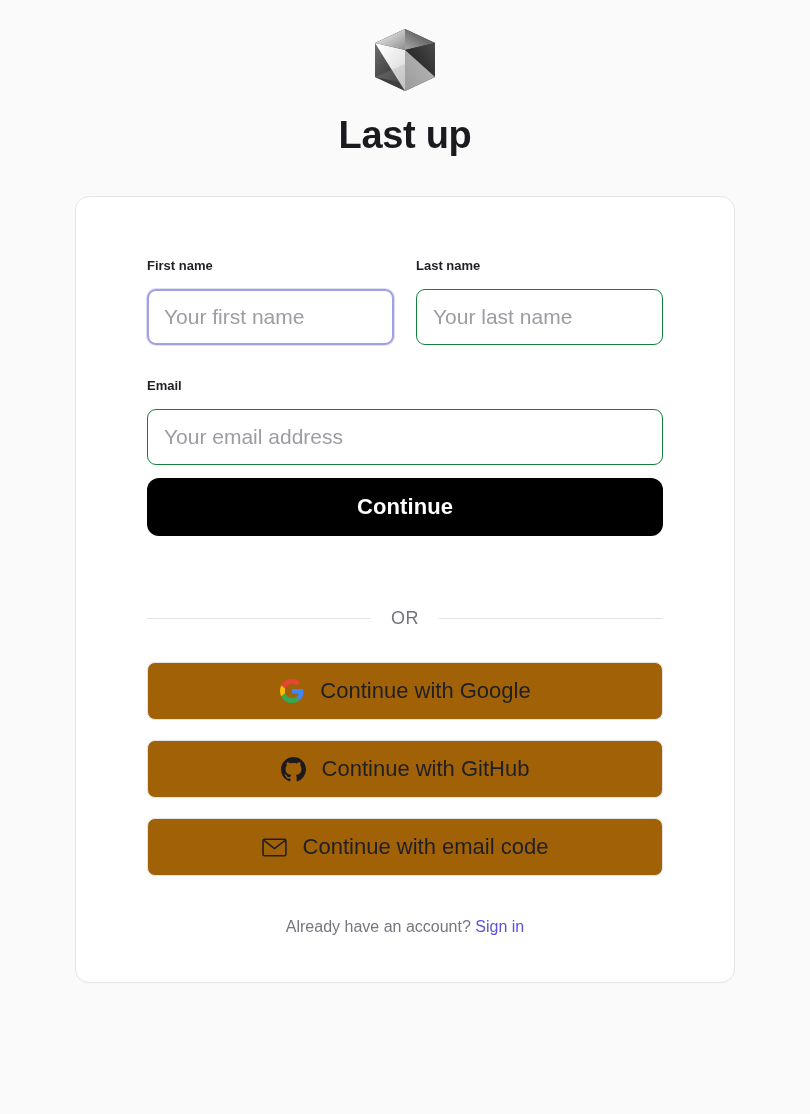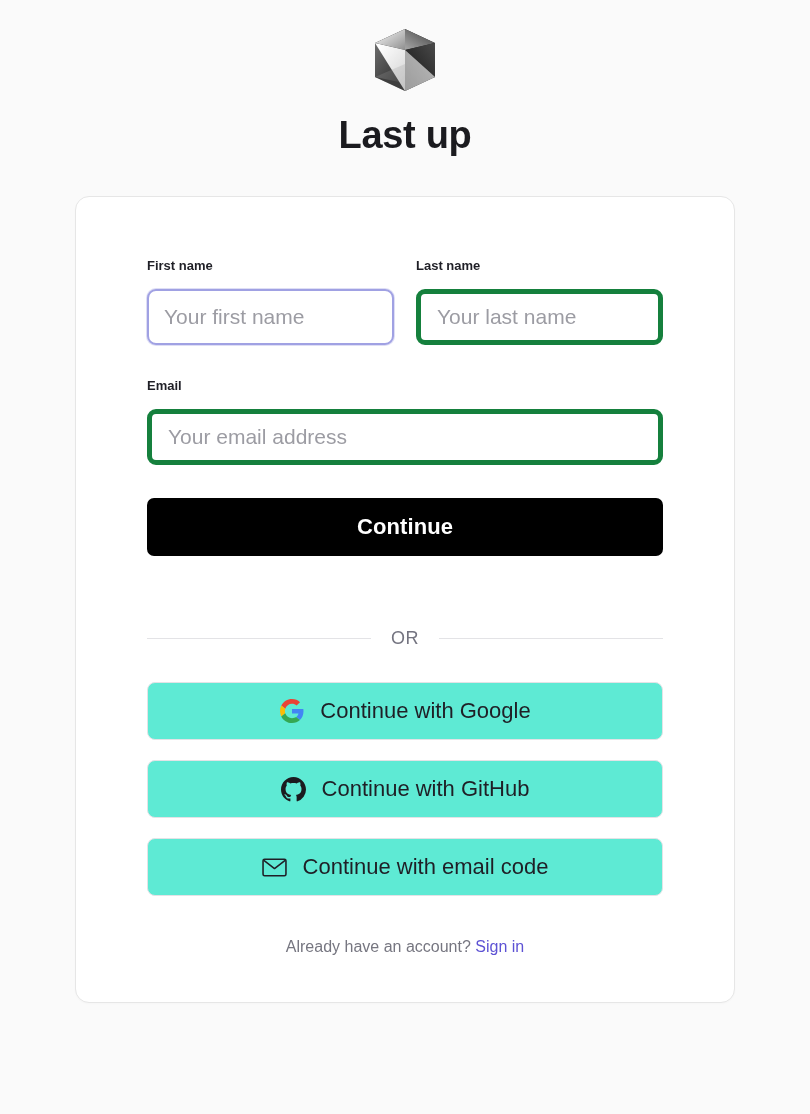--- a/index.html
+++ b/index.html
@@ -67,21 +67,21 @@
   }
   .field-label {
     font-size: 13px;
     line-height: 22px;
     font-weight: bold;
     color: #1f1f26;
     margin-bottom: 12px;
   }
   .text-input {
     height: 56px;
-    border: 5px solid #15803d;
+    border: 1px solid #15803d;
     border-radius: 9px;
     background: #ffffff;
     font-family: "Liberation Sans", sans-serif;
     font-size: 21px;
     color: #1f1f26;
     padding: 0 16px;
     width: 100%;
     outline: none;
   }
   .text-input::placeholder {
@@ -92,27 +92,27 @@
     border: 2px solid #a0a1e3;
     box-shadow: 0 0 0 1px rgba(160,161,227,0.35);
     padding: 0 15px;
   }
   .field-email {
     margin-top: 30px;
   }
 
   
   .primary-button {
-    margin-top: 33px;
+    margin-top: 13px;
     width: 100%;
     height: 58px;
     background: #000000;
     color: #ffffff;
     border: none;
-    border-radius: 7px;
+    border-radius: 12px;
     font-family: "Liberation Sans", sans-serif;
     font-size: 22px;
     font-weight: bold;
     letter-spacing: 0.1px;
     cursor: pointer;
     display: flex;
     align-items: center;
     justify-content: center;
   }
 
@@ -137,21 +137,21 @@
   
   .social-list {
     margin-top: 33px;
     display: flex;
     flex-direction: column;
     gap: 20px;
   }
   .social-button {
     height: 58px;
     width: 100%;
-    background: #5eead4;
+    background: #a16207;
     border: 1px solid #e3e3e6;
     border-radius: 8px;
     display: flex;
     align-items: center;
     justify-content: center;
     gap: 15px;
     cursor: pointer;
     font-family: "Liberation Sans", sans-serif;
     font-size: 22px;
     color: #1f1f26;

